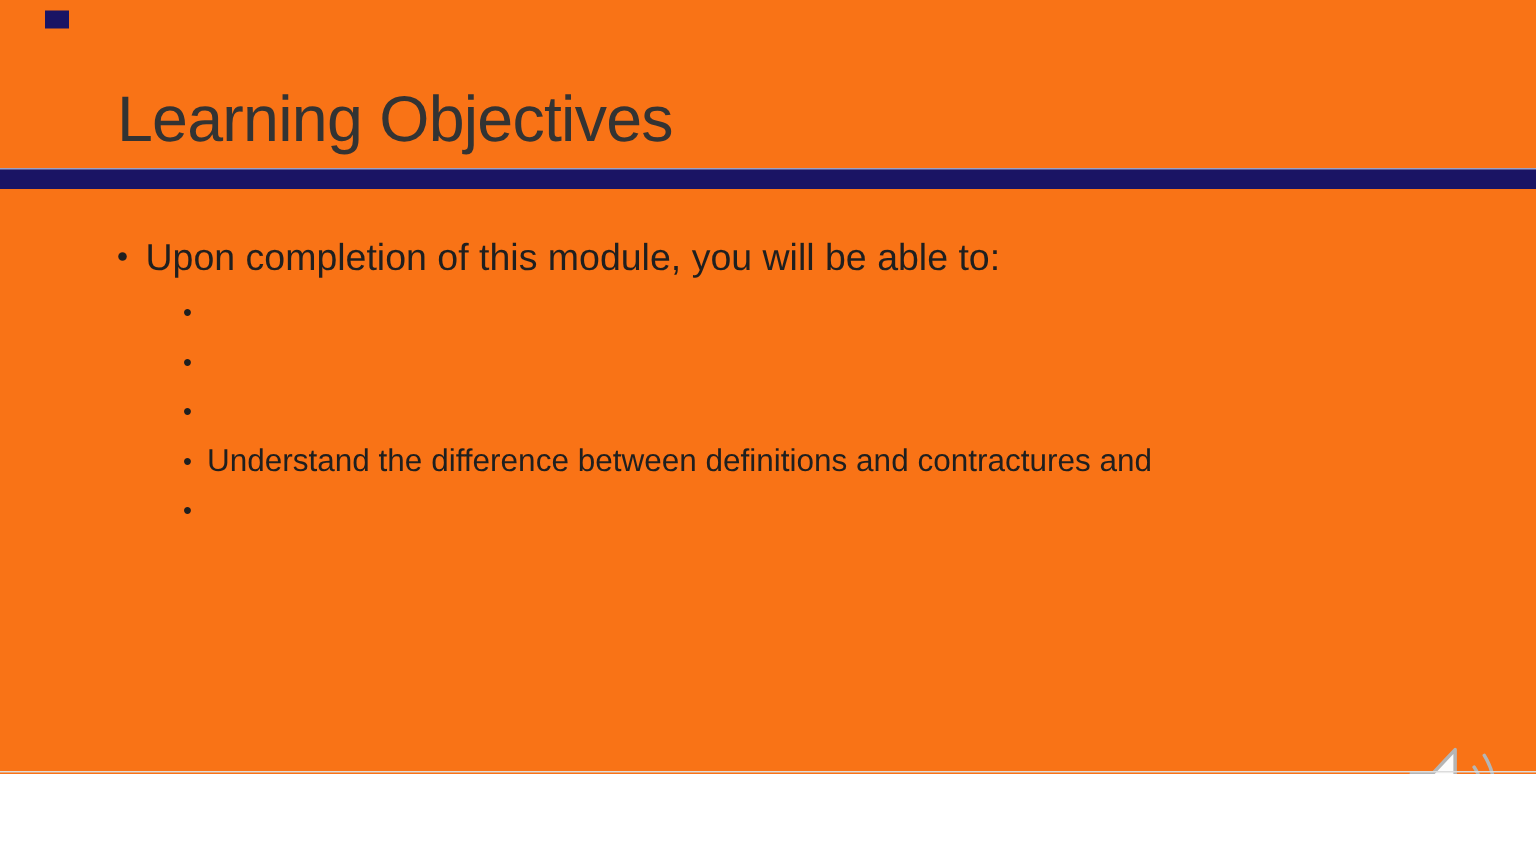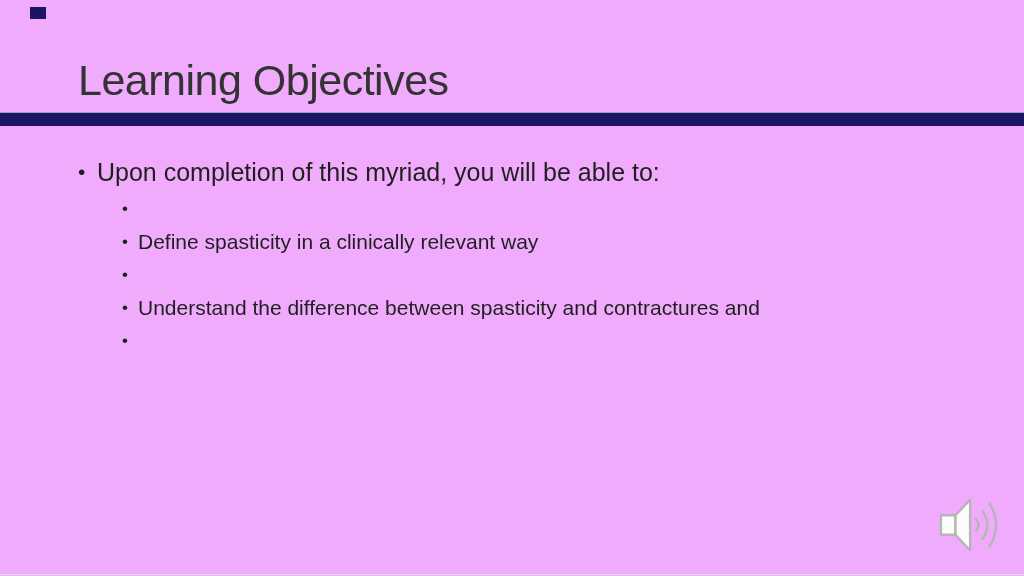--- a/index.html
+++ b/index.html
@@ -1,20 +1,20 @@
 <!DOCTYPE html>
 <html><head>
 <meta charset="utf-8">
 <style>
   html, body { margin: 0; padding: 0; background: #ffffff; }
   .slide {
     position: relative;
     width: 1024px;
-    height: 576px;
-    background: #f0abfc;
+    height: 516px;
+    background: #f97316;
     overflow: hidden;
     font-family: "Liberation Sans", sans-serif;
   }
   .corner-mark {
     position: absolute;
     left: 30px; top: 7px;
     width: 16px; height: 12px;
     background: #1A1464;
   }
   .slide-title {
@@ -89,36 +89,35 @@
 
   <div class="corner-mark"></div>
 
   <h1 class="slide-title" style="margin:0; font-weight:normal;">Learning Objectives</h1>
 
   <div class="accent-bar"></div>
 
   <div class="content">
     <div class="main-row">
       <span class="main-bullet">•</span>
-      <span class="main-text">Upon completion of this myriad, you will be able to:</span>
+      <span class="main-text">Upon completion of this module, you will be able to:</span>
     </div>
     <ul class="subs">
       <li>
         <span class="sub-bullet">•</span>
       </li>
       <li>
         <span class="sub-bullet">•</span>
-        <span class="sub-text">Define spasticity in a clinically relevant way</span>
       </li>
       <li>
         <span class="sub-bullet">•</span>
       </li>
       <li>
         <span class="sub-bullet">•</span>
-        <span class="sub-text">Understand the difference between spasticity and contractures and</span>
+        <span class="sub-text">Understand the difference between definitions and contractures and</span>
       </li>
       <li>
         <span class="sub-bullet">•</span>
       </li>
     </ul>
   </div>
 
   <svg class="audio-icon" viewBox="0 0 72 58" xmlns="http://www.w3.org/2000/svg">
     <g fill="none" stroke="#b5b5b5" stroke-width="2.4" stroke-linejoin="round" stroke-linecap="round">
       <rect x="3" y="19" width="15" height="20" fill="#fcfcfc"></rect>

